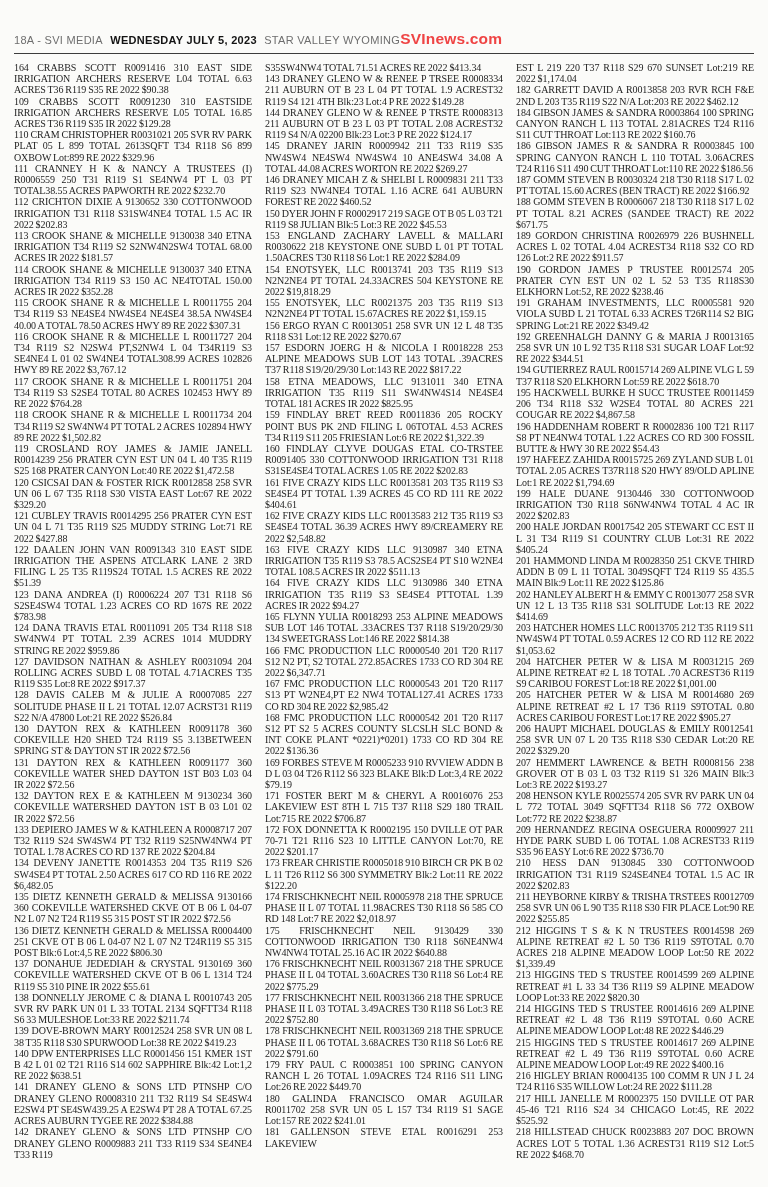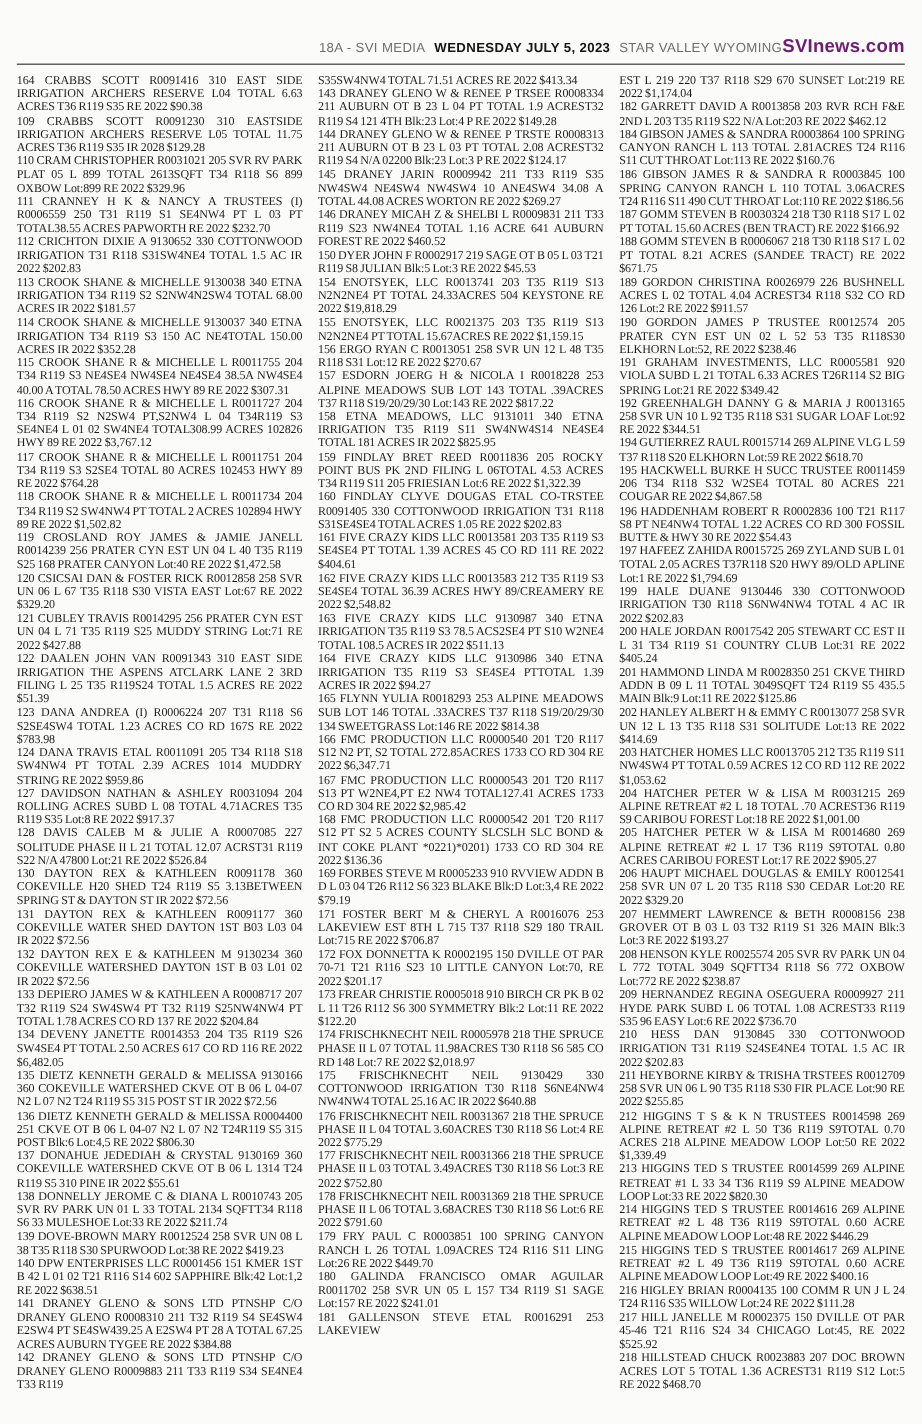--- a/index.html
+++ b/index.html
@@ -11,40 +11,40 @@
   .page {
     position: relative;
     width: 768px; height: 1187px;
     background: #fbfbf9;
     box-sizing: border-box;
     padding: 30px 14px 10px 14px;
     overflow: hidden;
   }
   .masthead {
     display: flex;
-    justify-content: flex-end;
+    justify-content: flex-start;
     align-items: baseline;
     border-bottom: 1.5px solid #3c3c3c;
     padding-bottom: 5px;
   }
   .masthead-left {
     font-size: 11px;
     letter-spacing: 0.3px;
     color: #6e6e6e;
     white-space: nowrap;
   }
   .masthead-left .sep { margin: 0 2px; }
   .masthead-date {
     font-weight: 700;
     color: #141414;
   }
   .masthead-logo {
     font-size: 15.5px;
     font-weight: 800;
-    color: #701a75;
+    color: #ef4444;
     letter-spacing: 0.2px;
   }
   .columns {
     display: flex;
     gap: 13px;
     margin-top: 8px;
   }
   .col {
     flex: 1 1 0;
     min-width: 0;
@@ -69,21 +69,21 @@
   <header class="masthead">
     <div class="masthead-left">
       <span>18A - SVI MEDIA</span><span class="sep"> </span><span class="masthead-date">WEDNESDAY JULY 5, 2023</span><span class="sep"> </span><span>STAR VALLEY WYOMING</span>
     </div>
     <div class="masthead-logo">SVInews.com</div>
   </header>
 
   <main class="columns">
     <section class="col">
         <p class="entry">164 CRABBS SCOTT R0091416 310 EAST SIDE IRRIGATION ARCHERS RESERVE L04 TOTAL 6.63 ACRES T36 R119 S35  RE 2022 $90.38</p>
-        <p class="entry">109 CRABBS SCOTT R0091230 310 EASTSIDE IRRIGATION ARCHERS RESERVE L05 TOTAL 11.75 ACRES T36 R119 S35  IR 2028 $129.28</p>
+        <p class="entry">109 CRABBS SCOTT R0091230 310 EASTSIDE IRRIGATION ARCHERS RESERVE L05 TOTAL 16.85 ACRES T36 R119 S35  IR 2022 $129.28</p>
         <p class="entry">110 CRAM CHRISTOPHER R0031021 205 SVR RV PARK PLAT 05 L 899 TOTAL 2613SQFT T34 R118 S6 899 OXBOW Lot:899 RE 2022 $329.96</p>
         <p class="entry">111 CRANNEY H K &amp; NANCY A TRUSTEES (I) R0006559 250 T31 R119 S1 SE4NW4 PT L 03 PT TOTAL38.55 ACRES PAPWORTH RE 2022 $232.70</p>
         <p class="entry">112 CRICHTON DIXIE A 9130652 330 COTTONWOOD IRRIGATION T31 R118 S31SW4NE4 TOTAL 1.5 AC IR 2022 $202.83</p>
         <p class="entry">113 CROOK SHANE &amp; MICHELLE 9130038 340 ETNA IRRIGATION T34 R119 S2 S2NW4N2SW4 TOTAL 68.00 ACRES IR 2022 $181.57</p>
         <p class="entry">114 CROOK SHANE &amp; MICHELLE 9130037 340 ETNA IRRIGATION T34 R119 S3 150 AC NE4TOTAL 150.00 ACRES IR 2022 $352.28</p>
         <p class="entry">115 CROOK SHANE R &amp; MICHELLE L R0011755 204 T34 R119 S3 NE4SE4 NW4SE4 NE4SE4 38.5A NW4SE4 40.00 A TOTAL 78.50 ACRES HWY 89 RE 2022 $307.31</p>
         <p class="entry">116 CROOK SHANE R &amp; MICHELLE L R0011727 204 T34 R119 S2 N2SW4 PT,S2NW4 L 04 T34R119 S3 SE4NE4 L 01 02 SW4NE4 TOTAL308.99 ACRES 102826 HWY 89 RE 2022 $3,767.12</p>
         <p class="entry">117 CROOK SHANE R &amp; MICHELLE L R0011751 204 T34 R119 S3 S2SE4 TOTAL 80 ACRES 102453 HWY 89 RE 2022 $764.28</p>
         <p class="entry">118 CROOK SHANE R &amp; MICHELLE L R0011734 204 T34 R119 S2 SW4NW4 PT TOTAL 2 ACRES 102894 HWY 89 RE 2022 $1,502.82</p>
         <p class="entry">119 CROSLAND ROY JAMES &amp; JAMIE JANELL R0014239 256 PRATER CYN EST UN 04 L 40 T35 R119 S25 168 PRATER CANYON Lot:40 RE 2022 $1,472.58</p>
@@ -108,20 +108,21 @@
         <p class="entry">141 DRANEY GLENO &amp; SONS LTD PTNSHP C/O DRANEY GLENO R0008310 211 T32 R119 S4 SE4SW4 E2SW4 PT SE4SW439.25 A E2SW4 PT 28 A TOTAL 67.25 ACRES AUBURN TYGEE RE 2022 $384.88</p>
         <p class="entry">142 DRANEY GLENO &amp; SONS LTD PTNSHP C/O DRANEY GLENO R0009883 211 T33 R119 S34 SE4NE4 T33 R119</p>
       </section>
     <section class="col">
         <p class="entry">S35SW4NW4 TOTAL 71.51 ACRES RE 2022 $413.34</p>
         <p class="entry">143 DRANEY GLENO W &amp; RENEE P TRSEE R0008334 211 AUBURN OT B 23 L 04 PT TOTAL 1.9 ACREST32 R119 S4 121 4TH Blk:23 Lot:4 P RE 2022 $149.28</p>
         <p class="entry">144 DRANEY GLENO W &amp; RENEE P TRSTE R0008313 211 AUBURN OT B 23 L 03 PT TOTAL 2.08 ACREST32 R119 S4 N/A 02200 Blk:23 Lot:3 P RE 2022 $124.17</p>
         <p class="entry">145 DRANEY JARIN R0009942 211 T33 R119 S35 NW4SW4 NE4SW4 NW4SW4 10 ANE4SW4 34.08 A TOTAL 44.08 ACRES WORTON RE 2022 $269.27</p>
         <p class="entry">146 DRANEY MICAH Z &amp; SHELBI L R0009831 211 T33 R119 S23 NW4NE4 TOTAL 1.16 ACRE 641 AUBURN FOREST RE 2022 $460.52</p>
         <p class="entry">150 DYER JOHN F R0002917 219 SAGE OT B 05 L 03 T21 R119 S8 JULIAN Blk:5 Lot:3 RE 2022 $45.53</p>
+        <p class="entry">153 ENGLAND ZACHARY LAVELL &amp; MALLARI R0030622 218 KEYSTONE ONE SUBD L 01 PT TOTAL 1.50ACRES T30 R118 S6 Lot:1 RE 2022 $284.09</p>
         <p class="entry">154 ENOTSYEK, LLC R0013741 203 T35 R119 S13 N2N2NE4 PT TOTAL 24.33ACRES 504 KEYSTONE RE 2022 $19,818.29</p>
         <p class="entry">155 ENOTSYEK, LLC R0021375 203 T35 R119 S13 N2N2NE4 PT TOTAL 15.67ACRES RE 2022 $1,159.15</p>
         <p class="entry">156 ERGO RYAN C R0013051 258 SVR UN 12 L 48 T35 R118 S31 Lot:12 RE 2022 $270.67</p>
         <p class="entry">157 ESDORN JOERG H &amp; NICOLA I R0018228 253 ALPINE MEADOWS SUB LOT 143 TOTAL .39ACRES T37 R118 S19/20/29/30 Lot:143 RE 2022 $817.22</p>
         <p class="entry">158 ETNA MEADOWS, LLC 9131011 340 ETNA IRRIGATION T35 R119 S11 SW4NW4S14 NE4SE4 TOTAL 181 ACRES IR 2022 $825.95</p>
         <p class="entry">159 FINDLAY BRET REED R0011836 205 ROCKY POINT BUS PK 2ND FILING L 06TOTAL 4.53 ACRES T34 R119 S11 205 FRIESIAN Lot:6 RE 2022 $1,322.39</p>
         <p class="entry">160 FINDLAY CLYVE DOUGAS ETAL CO-TRSTEE R0091405 330 COTTONWOOD IRRIGATION T31 R118 S31SE4SE4 TOTAL ACRES 1.05 RE 2022 $202.83</p>
         <p class="entry">161 FIVE CRAZY KIDS LLC R0013581 203 T35 R119 S3 SE4SE4 PT TOTAL 1.39 ACRES 45 CO RD 111 RE 2022 $404.61</p>
         <p class="entry">162 FIVE CRAZY KIDS LLC R0013583 212 T35 R119 S3 SE4SE4 TOTAL 36.39 ACRES HWY 89/CREAMERY RE 2022 $2,548.82</p>
         <p class="entry">163 FIVE CRAZY KIDS LLC 9130987 340 ETNA IRRIGATION T35 R119 S3 78.5 ACS2SE4 PT S10 W2NE4 TOTAL 108.5 ACRES IR 2022 $511.13</p>

